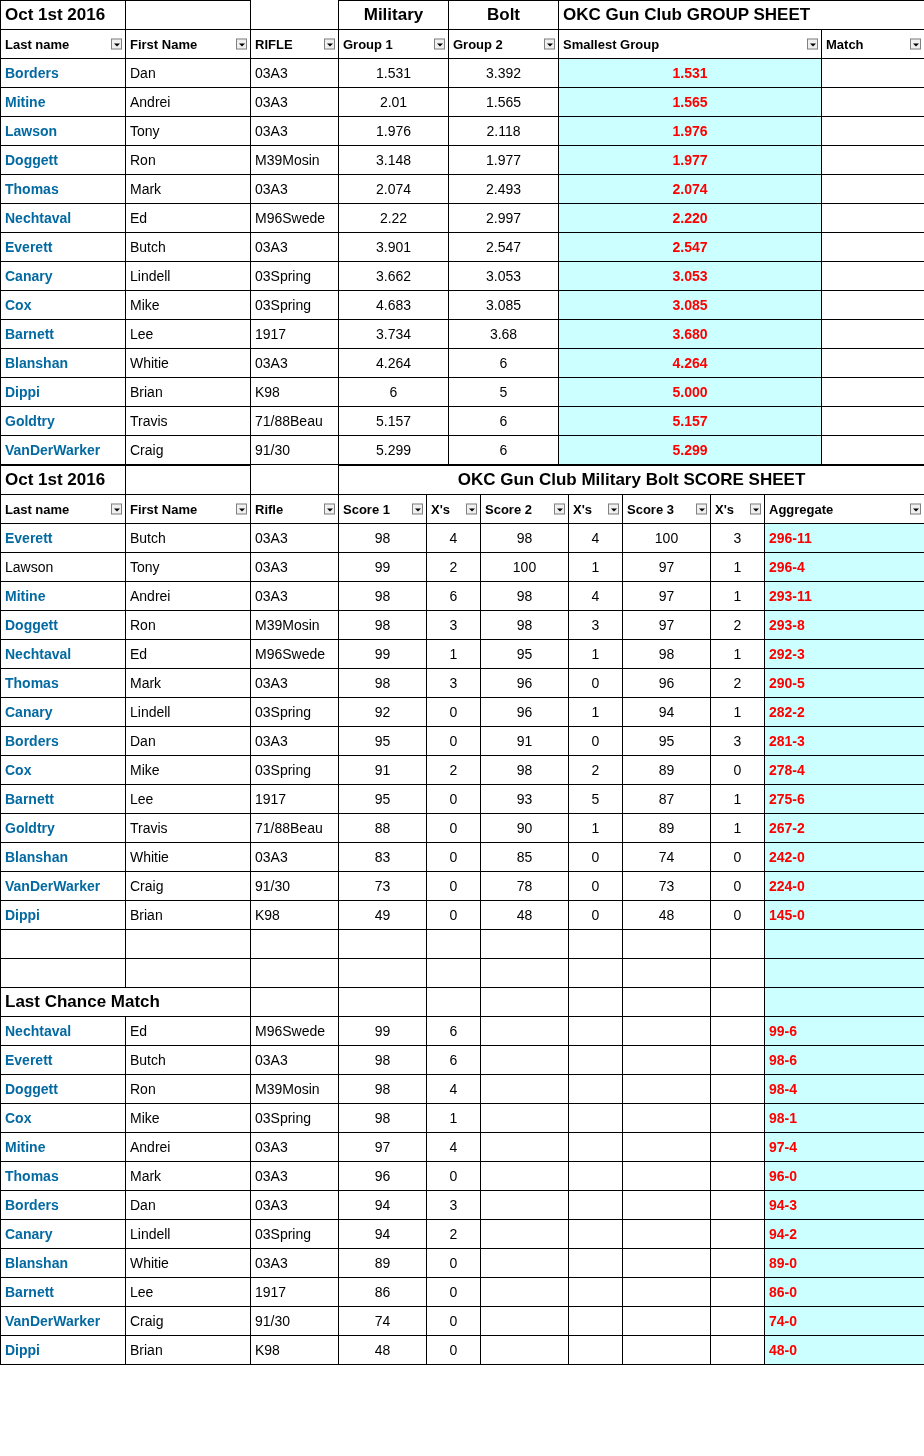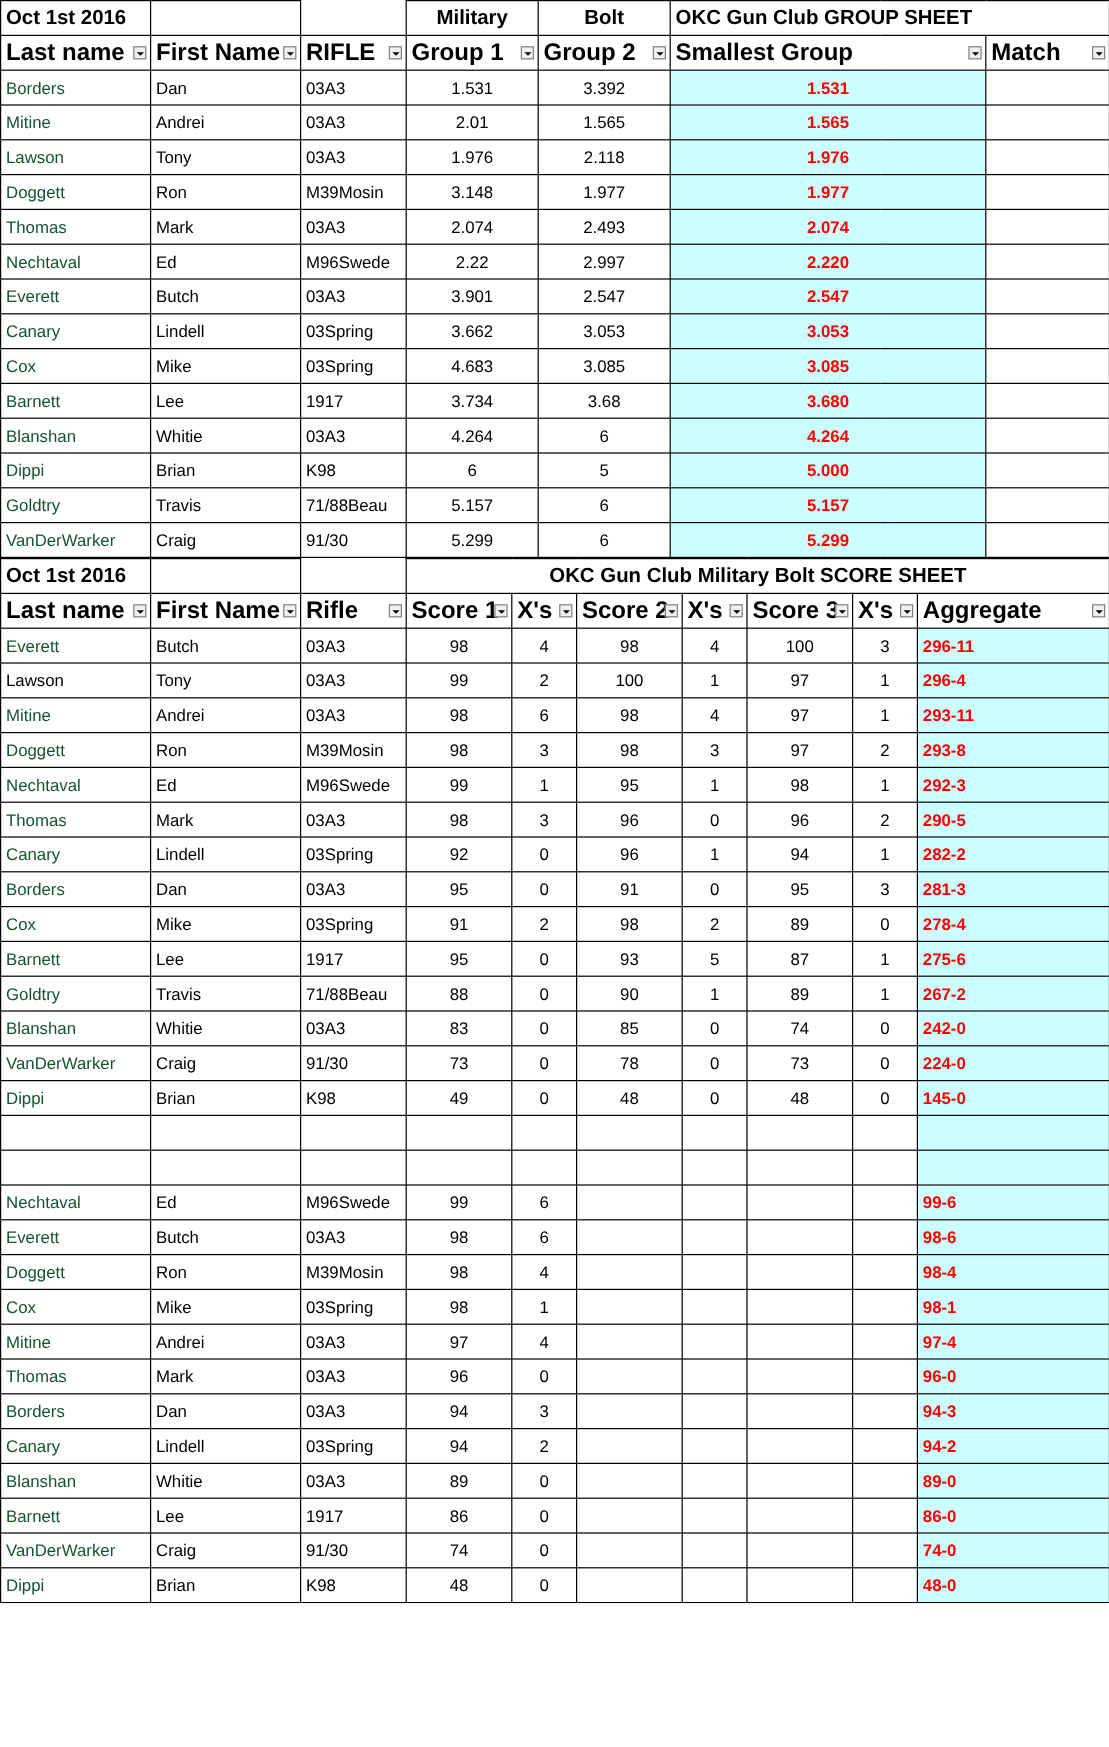--- a/index.html
+++ b/index.html
@@ -38,21 +38,21 @@
   }
   .noborder {
     border: none;
   }
   .title-bold {
     font-weight: bold;
     font-size: 17px;
   }
   .hdr {
     font-weight: bold;
-    font-size: 20px;
+    font-size: 13px;
     text-align: left;
     position: relative;
   }
   .hdr .arrow {
     position: absolute;
     right: 3px;
     top: 50%;
     transform: translateY(-50%);
     width: 11px;
     height: 11px;
@@ -70,22 +70,23 @@
     border-top: 3px solid #000;
   }
   .cyan {
     background: #ccffff;
   }
   .redbold {
     color: #ff0000;
     font-weight: bold;
   }
   .blue {
-    color: #14532d;
+    color: #0369a1;
     text-align: left;
+    font-weight: bold;
   }
   .blk {
     color: #000000;
     text-align: left;
   }
   .spacer-row td { height: 28px; }
   .big-title {
     font-weight: bold;
     font-size: 17px;
   }
@@ -476,20 +477,31 @@
         <td></td>
         <td></td>
         <td></td>
         <td></td>
         <td></td>
         <td></td>
         <td></td>
         <td class="cyan"></td>
       </tr>
       <tr>
+        <td class="lcm" colspan="2">Last Chance Match</td>
+        <td></td>
+        <td></td>
+        <td></td>
+        <td></td>
+        <td></td>
+        <td></td>
+        <td></td>
+        <td class="cyan"></td>
+      </tr>
+      <tr>
         <td class="blue">Nechtaval</td>
         <td class="blk">Ed</td>
         <td class="blk">M96Swede</td>
         <td>99</td>
         <td>6</td>
         <td></td>
         <td></td>
         <td></td>
         <td></td>
         <td class="cyan redbold left">99-6</td>

